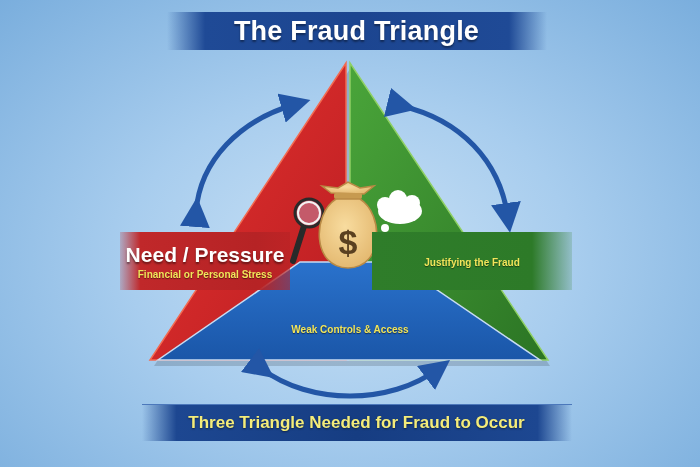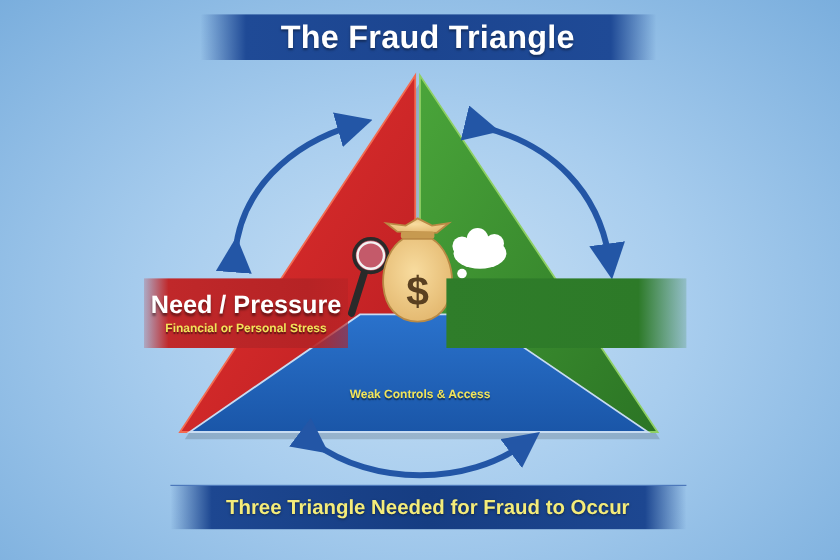--- a/index.html
+++ b/index.html
@@ -96,20 +96,21 @@
     <text x="348" y="254" text-anchor="middle" font-family="Liberation Sans, sans-serif" font-weight="bold" font-size="34" fill="#5a4020">$</text>
   </g>
 </svg>
 
 <div class="label pressure-band">
   <span class="lbl-main">Need / Pressure</span>
   <span class="lbl-sub">Financial or Personal Stress</span>
 </div>
 
 <div class="label rational-band">
+  <span class="lbl-sub">Justifying the Fraud</span>
 </div>
 
 <div class="label opp-label">
   <span class="lbl-sub">Weak Controls &amp; Access</span>
 </div>
 
 <div class="banner footer-banner">
   <div class="bar">
     <span class="footer-text">Three Triangle Needed for Fraud to Occur</span>
   </div>

